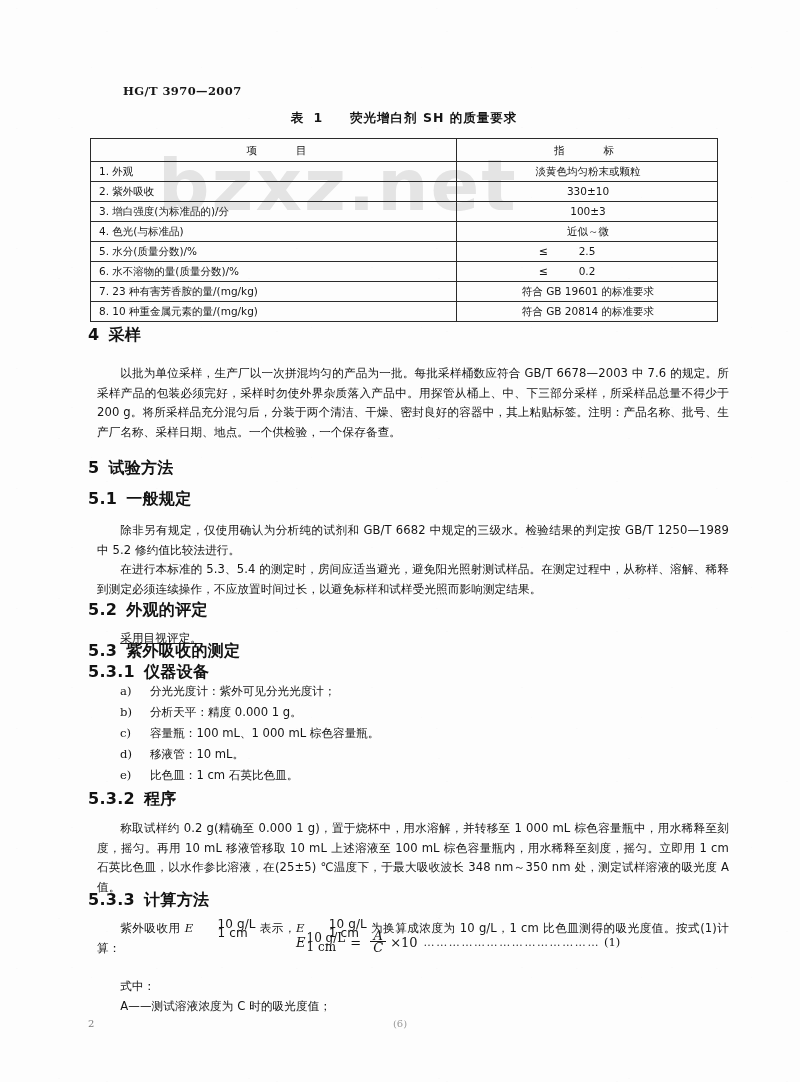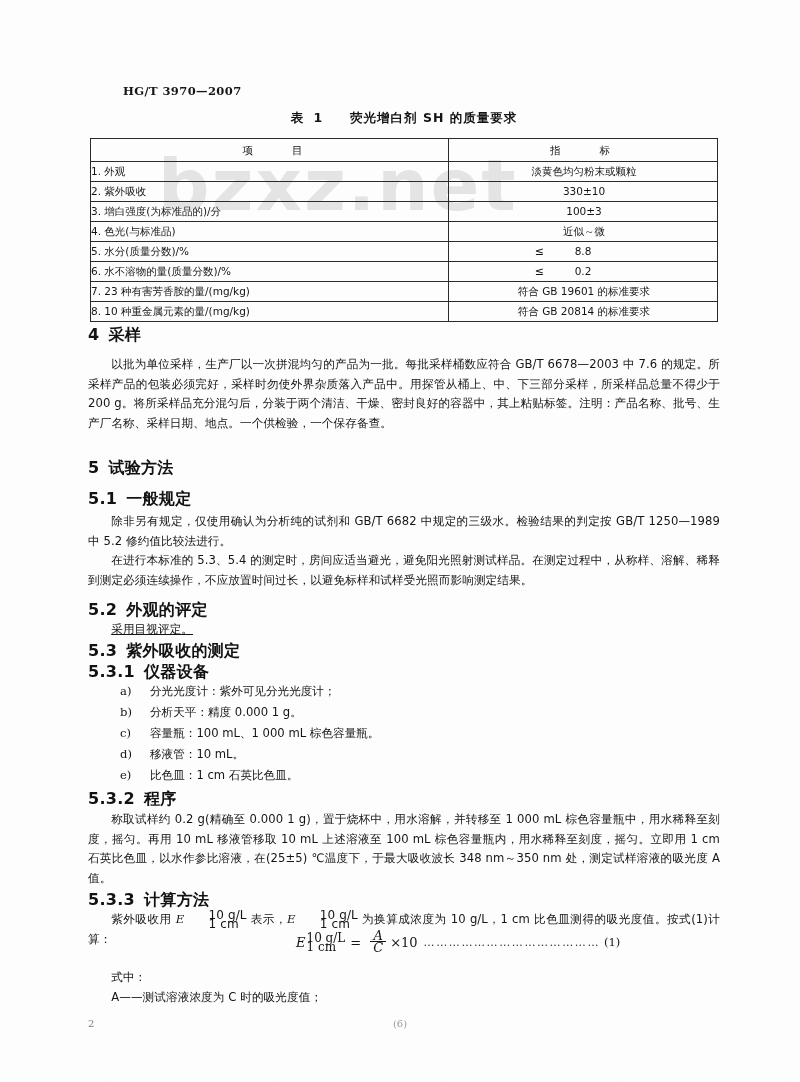--- a/index.html
+++ b/index.html
@@ -98,20 +98,21 @@
   }
   table.spec th {
     height: 22px;
     line-height: 22px;
     font-weight: 400;
     letter-spacing: 6px;
     text-align: center;
   }
   table.spec td.item {
     text-align: left;
+    padding-left: 8px;
     width: 357px;
     margin-left: 48px;
   }
   table.spec td.val {
     text-align: center;
   }
   .le { font-size: 11px; padding-right: 2px; }
   .val-inner {
     display: inline-block;
     position: relative;
@@ -130,21 +131,21 @@
     color: #121212;
     letter-spacing: 0.3px;
     white-space: nowrap;
   }
   .sec-h .num { margin-right: 9px; font-family: "DejaVu Sans", "Liberation Sans", sans-serif; }
 
   p.para {
     position: absolute;
     left: 88px;
     width: 632px;
-    margin: 0;
+    margin: 9px;
     font-size: 11.6px;
     line-height: 19.5px;
     text-align: justify;
     text-justify: inter-ideograph;
     color: #141414;
     letter-spacing: 0.1px;
   }
   p.indent { text-indent: 2em; }
 
   .list-item {
@@ -267,21 +268,21 @@
       <tr>
         <td class="item">3. 增白强度(为标准品的)/分</td>
         <td class="val"><span class="val-inner"><span class="le"></span><span>100±3</span></span></td>
       </tr>
       <tr>
         <td class="item">4. 色光(与标准品)</td>
         <td class="val"><span class="val-inner"><span class="le"></span><span>近似～微</span></span></td>
       </tr>
       <tr>
         <td class="item">5. 水分(质量分数)/%</td>
-        <td class="val"><span class="val-inner"><span class="le val-le">≤</span><span>8.8</span></span></td>
+        <td class="val"><span class="val-inner"><span class="le val-le">≤</span><span>2.5</span></span></td>
       </tr>
       <tr>
         <td class="item">6. 水不溶物的量(质量分数)/%</td>
         <td class="val"><span class="val-inner"><span class="le val-le">≤</span><span>0.2</span></span></td>
       </tr>
       <tr>
         <td class="item">7. 23 种有害芳香胺的量/(mg/kg)</td>
         <td class="val"><span class="val-inner"><span class="le"></span><span>符合 GB 19601 的标准要求</span></span></td>
       </tr>
       <tr>

